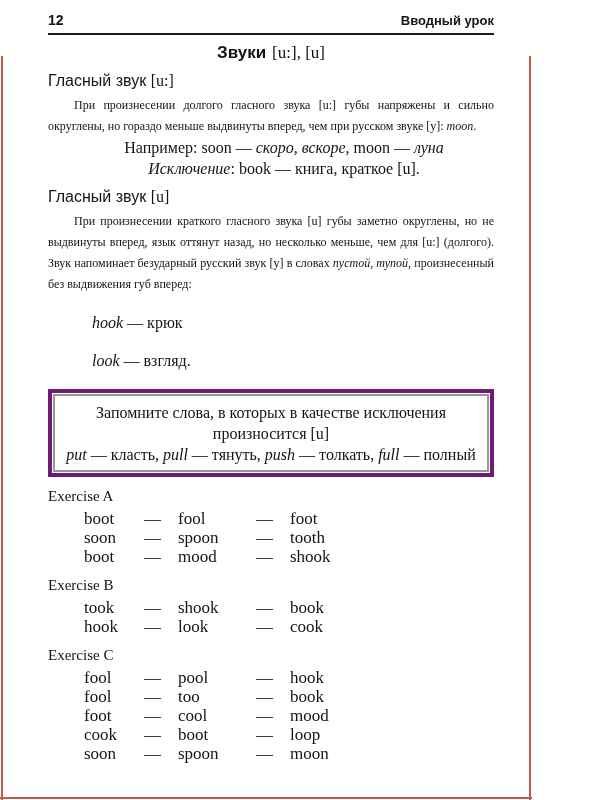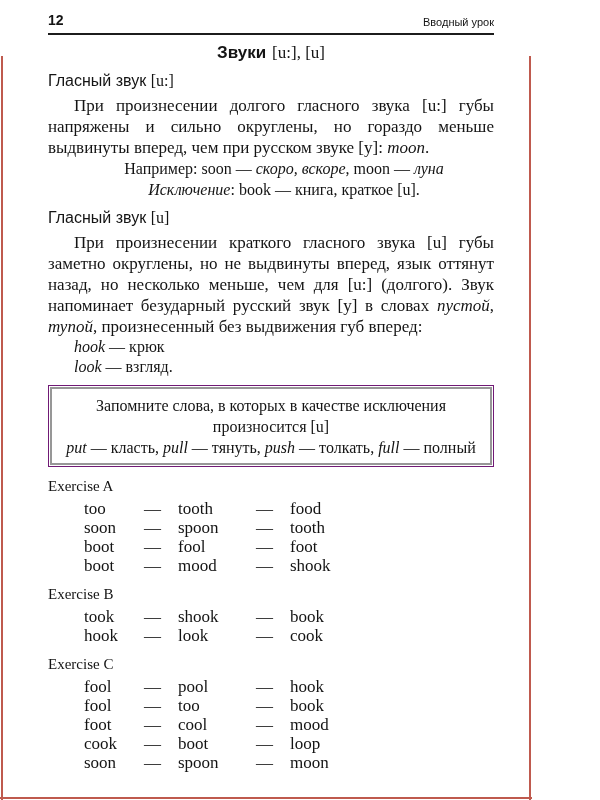--- a/index.html
+++ b/index.html
@@ -19,47 +19,47 @@
   }
   
   .frame-left{position:absolute;left:1px;top:56px;bottom:0;width:2px;}
   .frame-right{position:absolute;right:1px;top:56px;bottom:0;width:2px;}
   .frame-bottom{position:absolute;left:0;right:0;bottom:1px;height:2px;}
 
   
   .header{display:flex;justify-content:space-between;align-items:flex-end;height:20px;
           font-family:"Liberation Sans", sans-serif;}
   .page-num{font-weight:bold;font-size:14px;}
-  .running-title{font-size:11px;}
+  .running-title{font-size:13px;font-weight:bold;}
   .header-rule{height:2px;background:#1c1c1c;margin-top:5px;}
 
   
   .doc-title{text-align:center;margin-top:8px;font-size:17px;line-height:20px;}
   .doc-title .bold-sans{font-family:"Liberation Sans", sans-serif;font-weight:bold;}
   .doc-title .phon{font-family:"Liberation Serif", serif;margin-left:6px;}
 
   
   .sec-heading{
     font-family:"Liberation Sans", sans-serif;
     font-size:16px;line-height:20px;
     margin-top:8px;margin-bottom:4px;
   }
   .sec-heading .ph{font-family:"Liberation Serif", serif;}
 
   
-  .para{font-size:17px;line-height:21px;text-align:justify;text-indent:26px;margin:0;}
+  .para{font-size:12px;line-height:21px;text-align:justify;text-indent:26px;margin:0;}
   .line{font-size:16px;line-height:21px;text-indent:26px;margin:0;text-align:center;}
-  .example-line{font-size:16px;line-height:20px;text-indent:26px;margin:0;}
+  .example-line{font-size:16px;line-height:20px;text-indent:26px;margin:18px;}
   .it{font-style:italic;}
   .ph{font-family:"Liberation Serif", serif;}
 
   
   .note-box{
     margin-top:8px;
-    border:1px solid #701a75;
+    border:4px solid #701a75;
     box-shadow: inset 0 0 0 1px #ffffff, inset 0 0 0 3px #979797;
     padding:9px 14px 8px 14px;
     text-align:center;
   }
   .note-box .nb-line{font-size:16px;line-height:21px;}
 
   
   .ex-title{
     font-family:Liberation Serif, serif;
     font-size:15px;line-height:18px;
@@ -101,27 +101,24 @@
   <p class="example-line"><span class="it">look</span><span> — взгляд.</span></p>
 
   <div class="note-box">
     <div class="nb-line">Запомните слова, в которых в качестве исключения произносится [u]</div>
     <div class="nb-line"><span class="it">put</span><span> — класть, </span><span class="it">pull</span><span> — тянуть, </span><span class="it">push</span><span> — толкать, </span><span class="it">full</span><span> — полный</span></div>
   </div>
 
   <div class="ex-title">Exercise A</div>
   <div class="ex-rows">
     <div class="ex-row">
-      <span class="w1">too</span><span class="dash">—</span><span class="w2">tooth</span><span class="dash">—</span><span class="w3">food</span>
+      <span class="w1">boot</span><span class="dash">—</span><span class="w2">fool</span><span class="dash">—</span><span class="w3">foot</span>
     </div>
     <div class="ex-row">
       <span class="w1">soon</span><span class="dash">—</span><span class="w2">spoon</span><span class="dash">—</span><span class="w3">tooth</span>
-    </div>
-    <div class="ex-row">
-      <span class="w1">boot</span><span class="dash">—</span><span class="w2">fool</span><span class="dash">—</span><span class="w3">foot</span>
     </div>
     <div class="ex-row">
       <span class="w1">boot</span><span class="dash">—</span><span class="w2">mood</span><span class="dash">—</span><span class="w3">shook</span>
     </div>
   </div>
 
   <div class="ex-title">Exercise B</div>
   <div class="ex-rows">
     <div class="ex-row">
       <span class="w1">took</span><span class="dash">—</span><span class="w2">shook</span><span class="dash">—</span><span class="w3">book</span>

